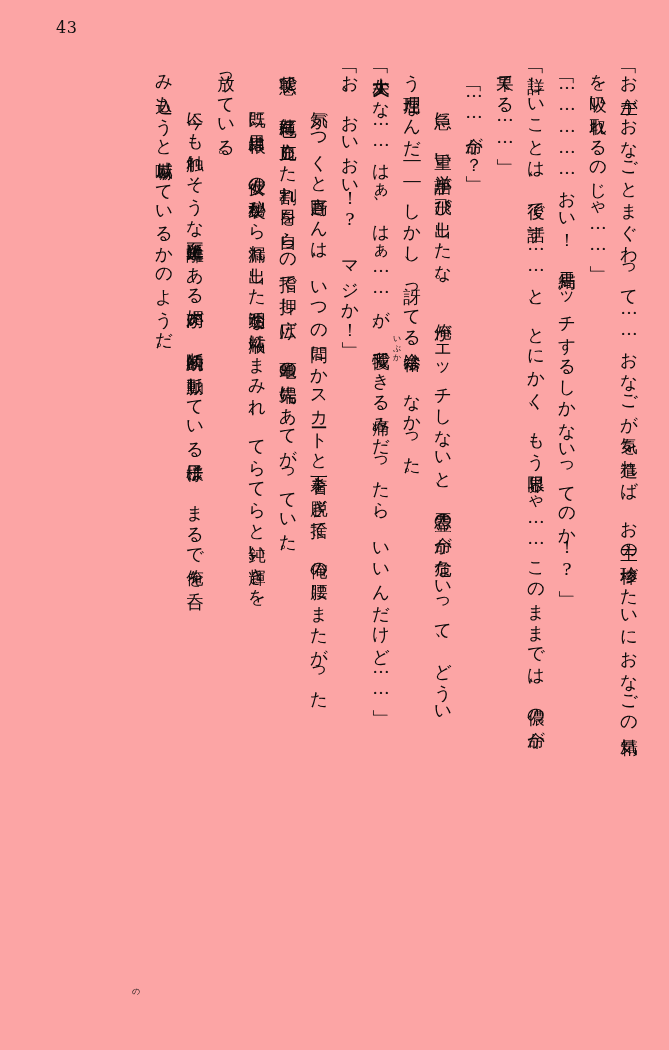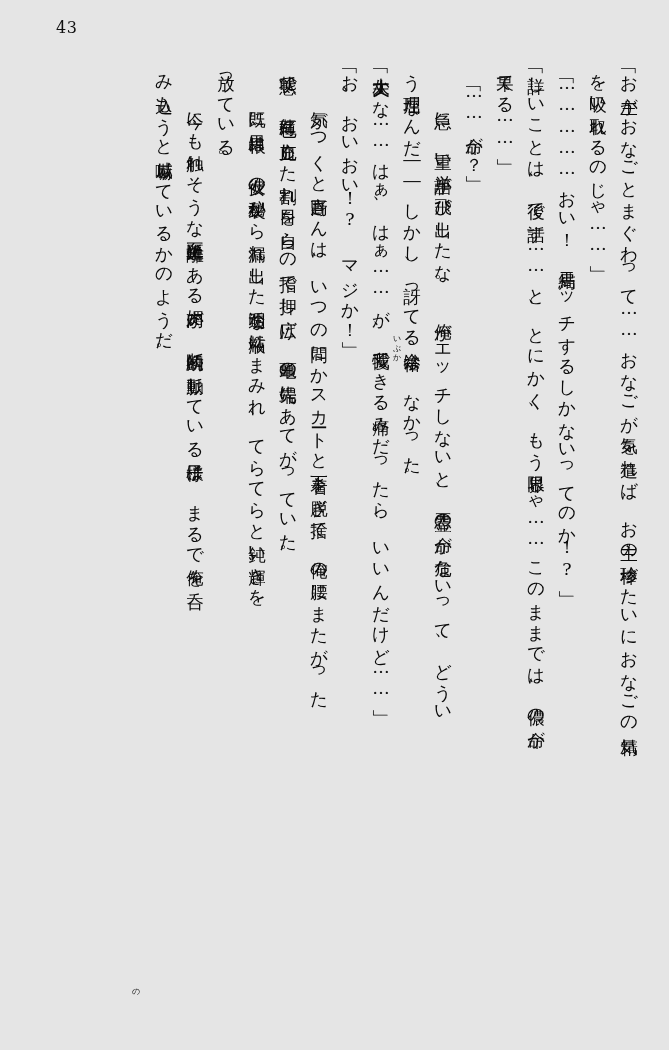--- a/index.html
+++ b/index.html
@@ -12,21 +12,21 @@
     height: 1050px;
     overflow: hidden;
     font-family: "DejaVu Serif", "Liberation Serif", serif;
     color: #0b0b0b;
   }
   #page {
     position: relative;
     width: 669px;
     height: 1050px;
     box-sizing: border-box;
-    background: #e5e5e5;
+    background: #fca5a5;
   }
   #page-number {
     position: absolute;
     top: 18px;
     left: 56px;
     font-size: 16px;
     font-family: "DejaVu Serif", "Liberation Serif", serif;
     color: #111;
     letter-spacing: 0.5px;
   }

